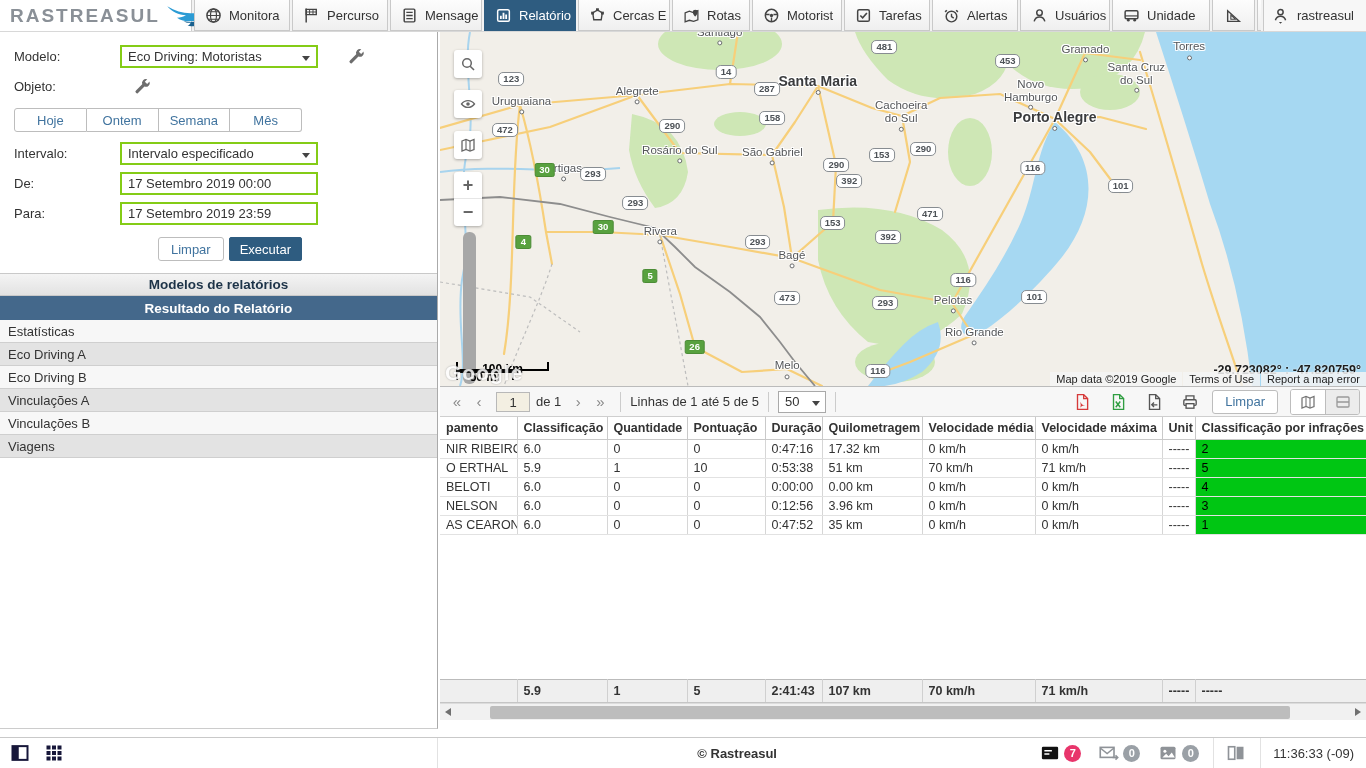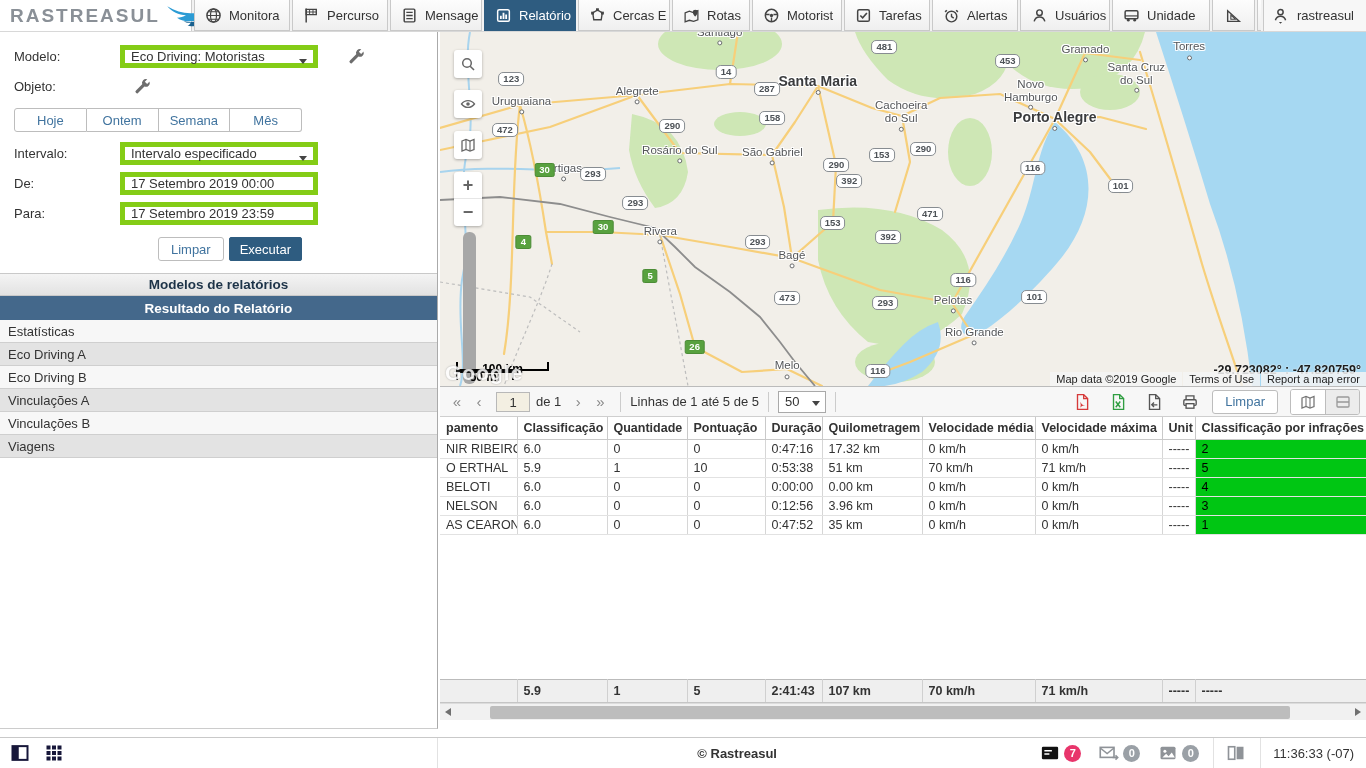--- a/index.html
+++ b/index.html
@@ -25,21 +25,21 @@
     border-left:1px solid #c9c9c9; background:#f7f7f7; font-size:13px; }
   .nav-user .nav-ic { width:17px; height:17px; color:#444; }
   svg { display:block; }
 
   
   .sidebar { position:absolute; left:0; top:32px; width:438px; height:697px;
     background:#fff; border-right:1px solid #aaa; border-bottom:1px solid #ccc; overflow:hidden; }
   .form { position:relative; padding:13px 0 0 14px; }
   .frow { display:flex; align-items:center; margin-bottom:7px; height:23px;gap:16px; }
   .flabel { width:90px; font-size:13px; color:#333; }
-  .fctrl { width:198px; height:23px; border:5px solid #84cc16; background:#fff; font-size:13px;
+  .fctrl { width:198px; height:23px; border:2px solid #84cc16; background:#fff; font-size:13px;
     display:flex; align-items:center; padding:0 6px; color:#333; position:relative; cursor:pointer; }
   .fctrl .caret { position:absolute; right:6px; top:9px; width:0; height:0;
     border-left:4px solid transparent; border-right:4px solid transparent; border-top:5px solid #444; }
   .wrench-btn { margin-left:14px; width:18px; height:18px; color:#6d6d6d; cursor:pointer; }
   .seg { display:flex; width:288px; margin:10px 0 10px 0; }
   .seg .seg-btn { flex:1; height:24px; border:1px solid #bdbdbd; border-left:none; background:#fff;
     color:#41749f; font-size:13px; display:flex; align-items:center; justify-content:center;
     cursor:pointer; border-radius:0; }
   .seg .seg-btn:first-child { border-left:1px solid #bdbdbd; border-radius:3px 0 0 3px; }
   .seg .seg-btn:last-child { border-radius:0 3px 3px 0; }
@@ -757,16 +757,16 @@
         <span class="badge">0</span>
       </div>
       <div class="sb-group bordered">
         <span class="gray-ic">
           <svg viewBox="0 0 16 16">
               <rect x="2" y="3" width="5" height="10" fill="none" stroke="currentColor" stroke-width="1.3"></rect>
               <rect x="8.5" y="3" width="5.5" height="10" fill="currentColor"></rect>
             </svg>
         </span>
       </div>
-      <div class="sb-time">11:36:33 (-07)</div>
+      <div class="sb-time">11:36:33 (-09)</div>
     </div>
   </footer>
 </div>
 
 </body></html>

